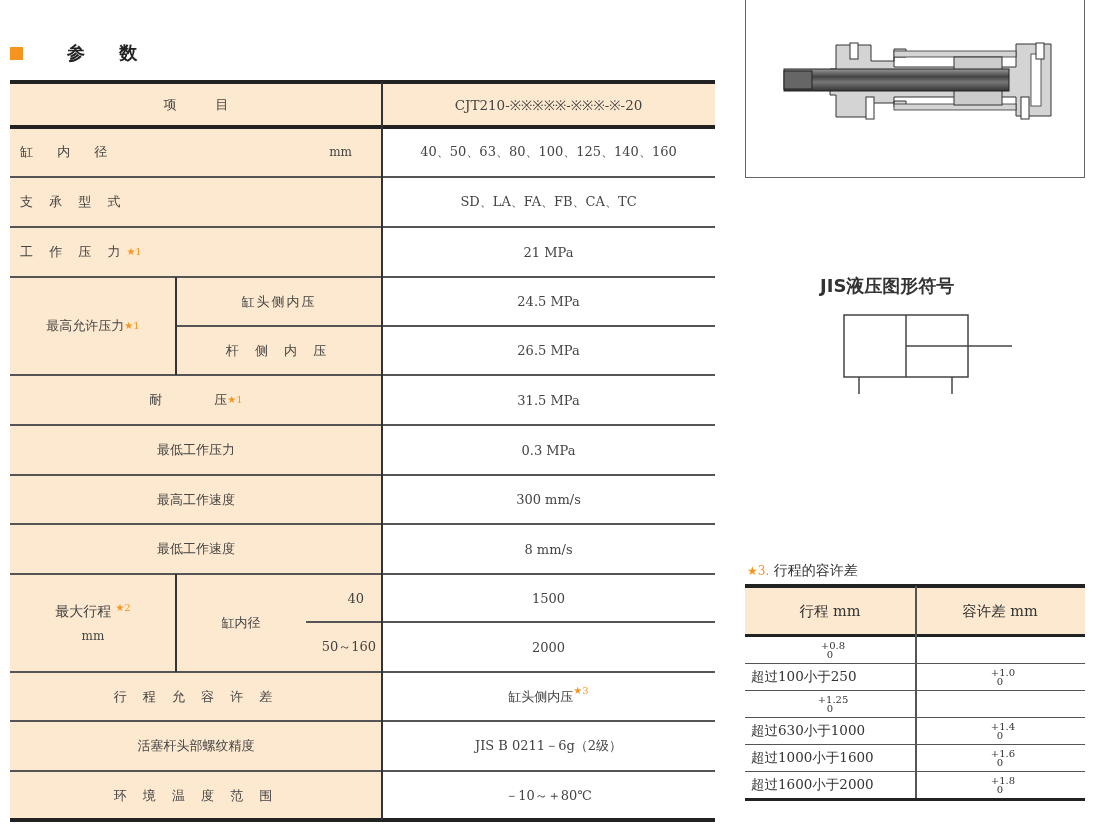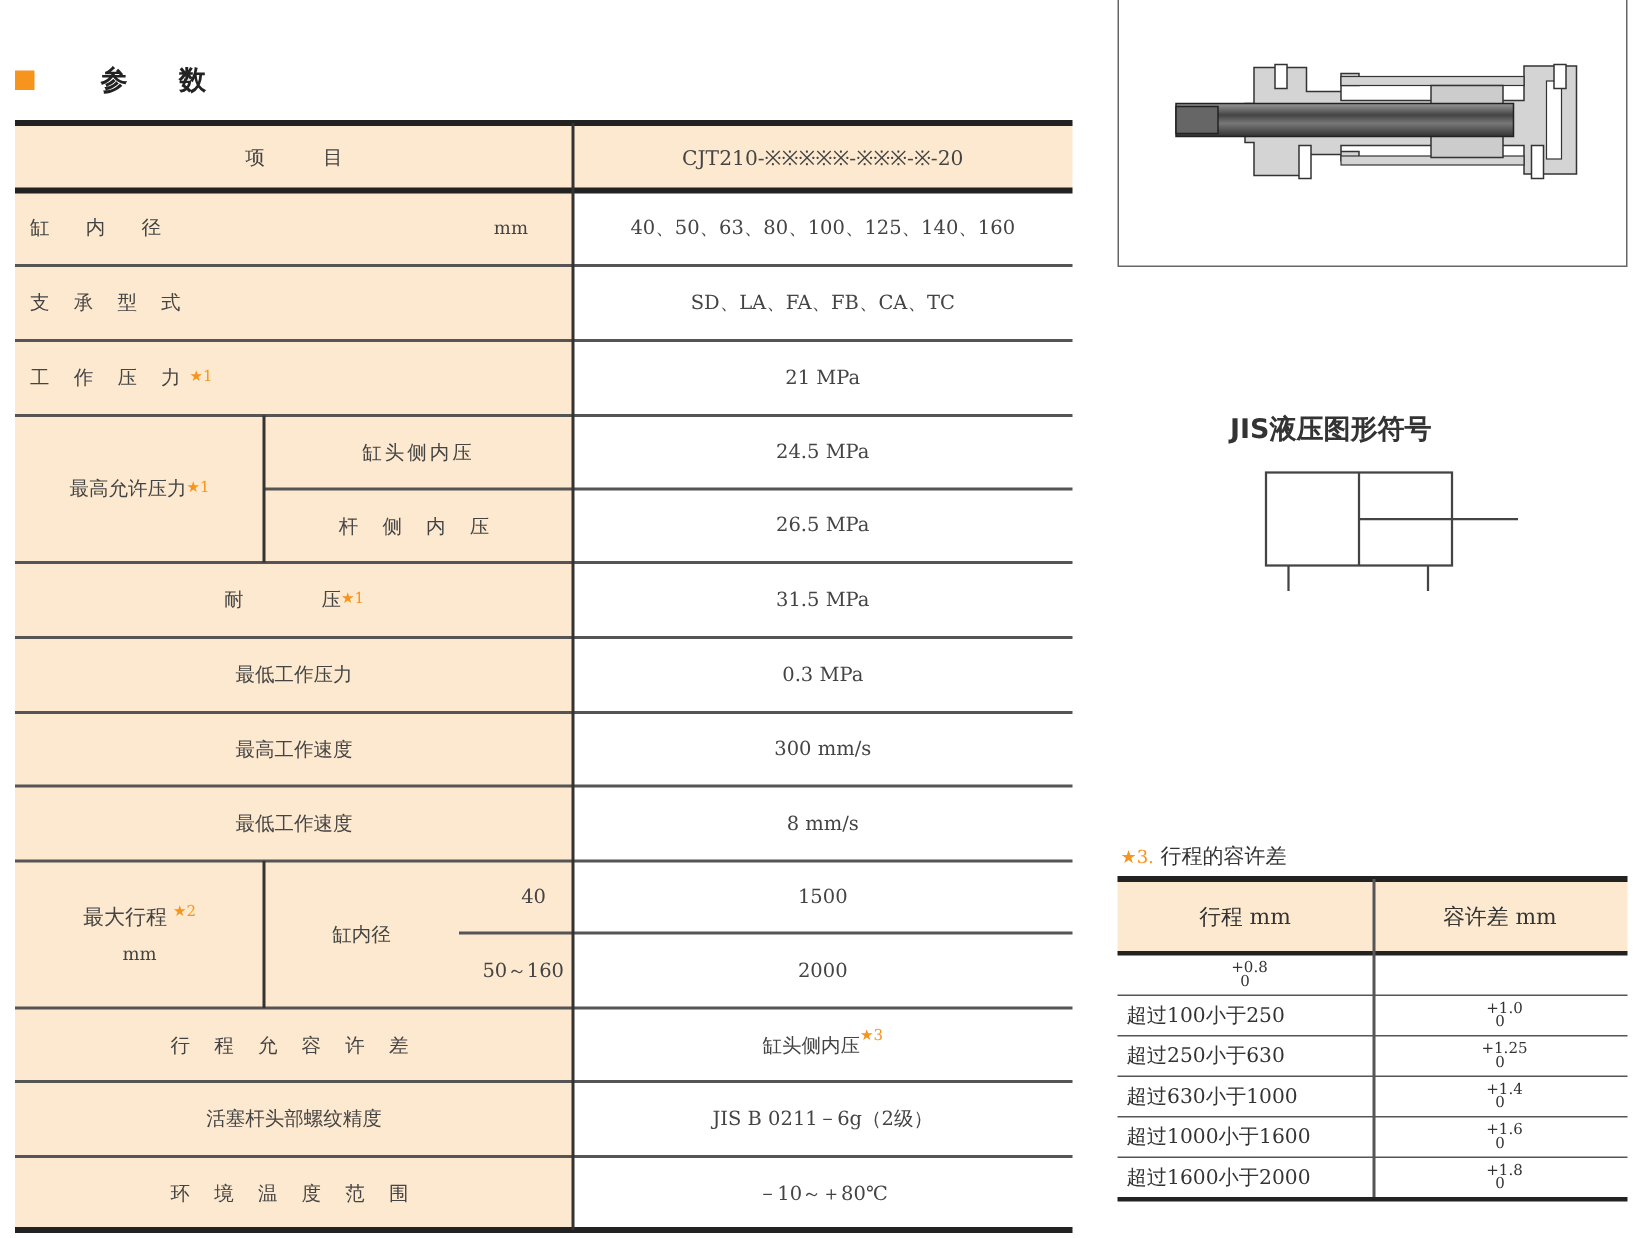--- a/index.html
+++ b/index.html
@@ -207,21 +207,20 @@
     <div class="tc1">超过100小于250</div>
     <div class="tc2">
         <span class="tolval">
           <span class="top">+1.0</span>
           <span>0</span>
         </span>
       </div>
   </div>
   <div class="hl" style="left:0;top:106px;width:340px;height:1px;"></div>
   <div class="trow" style="top:107px;height:26px;">
-    <div class="tc1">超过250小于630</div>
     <div class="tc2">
         <span class="tolval">
           <span class="top">+1.25</span>
           <span>0</span>
         </span>
       </div>
   </div>
   <div class="hl" style="left:0;top:133px;width:340px;height:1px;"></div>
   <div class="trow" style="top:134px;height:26px;">
     <div class="tc1">超过630小于1000</div>

